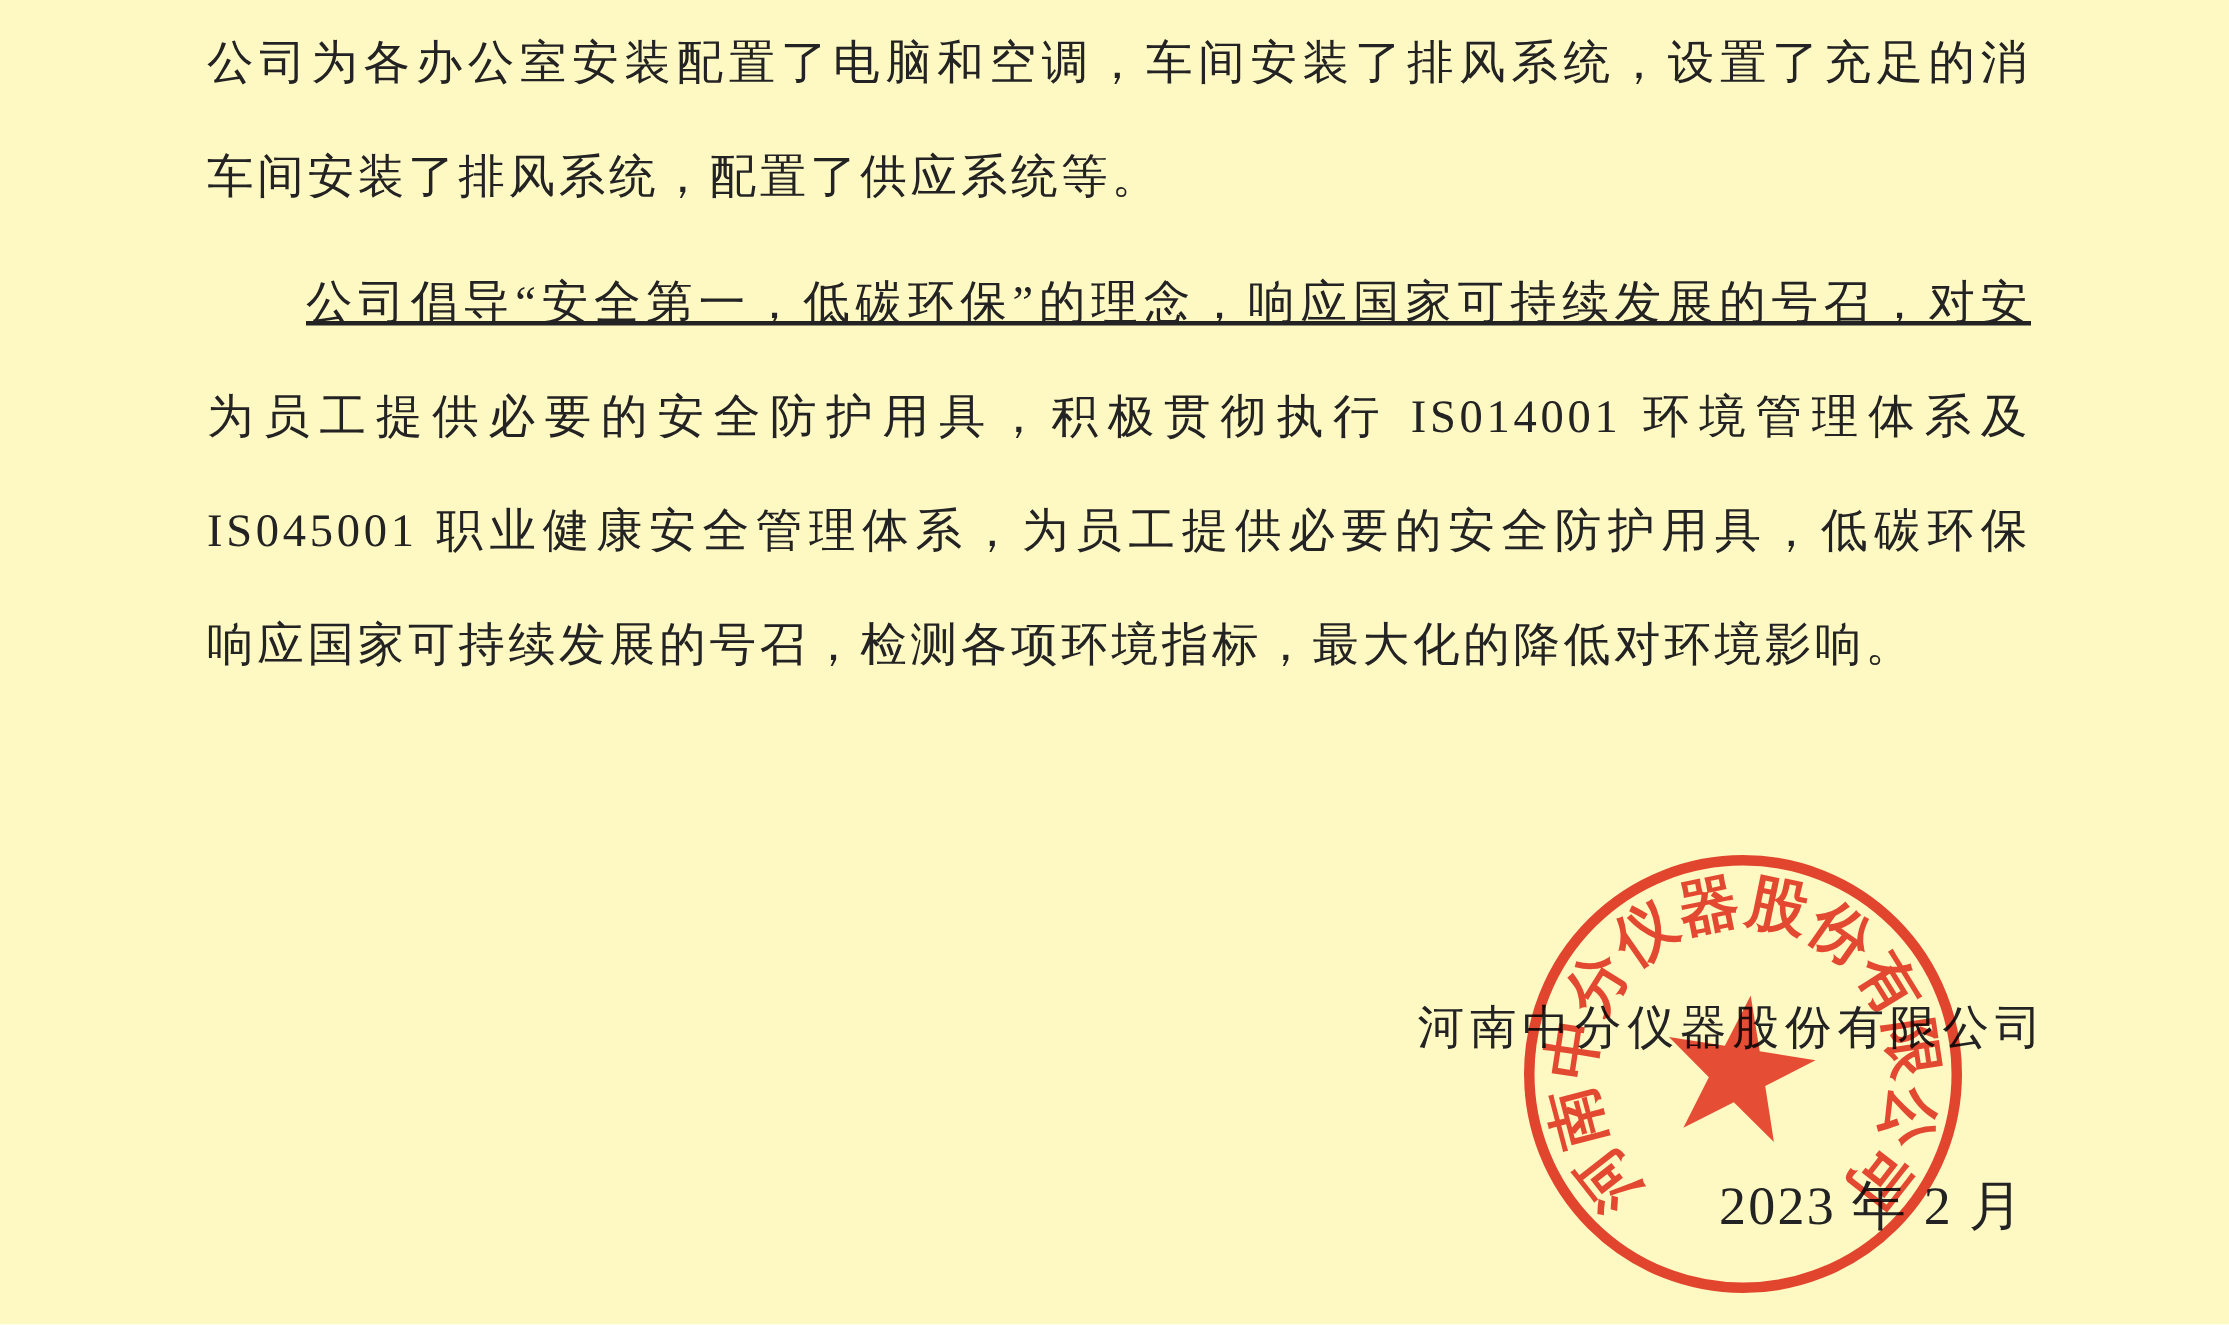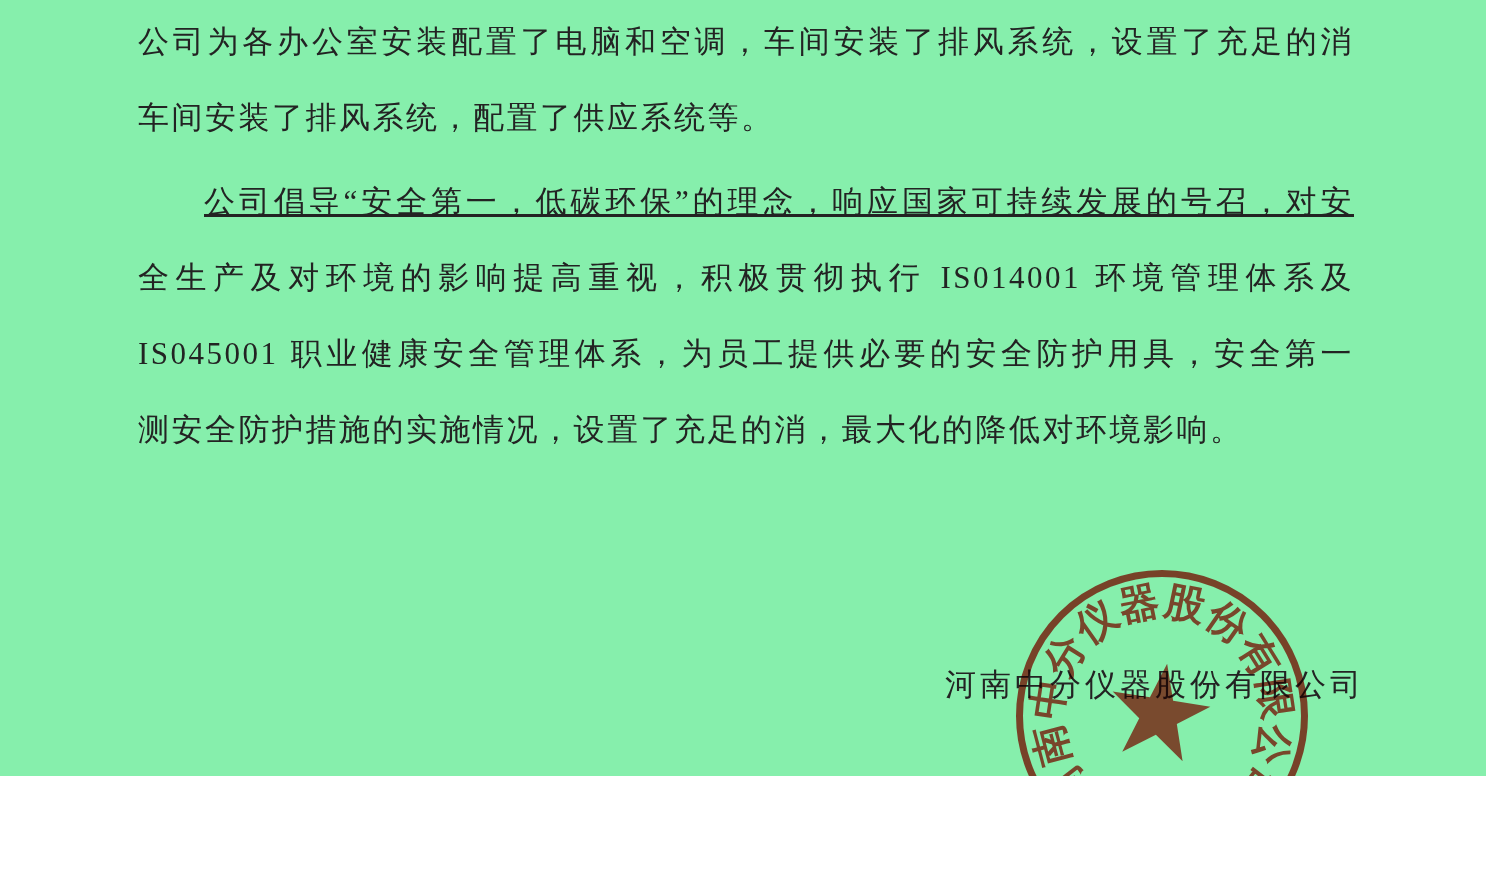--- a/index.html
+++ b/index.html
@@ -3,22 +3,22 @@
 <meta charset="utf-8">
 <style>
   html, body {
     margin: 0;
     padding: 0;
     background: #ffffff;
   }
   .page {
     position: relative;
     width: 1486px;
-    height: 776px;
-    background: #86efac;
+    height: 883px;
+    background: #fef9c3;
     overflow: hidden;
     font-family: "Liberation Serif", "DejaVu Serif", serif;
   }
   .text-block {
     position: absolute;
     left: 138px;
     top: 4px;
     width: 1216px;
     z-index: 2;
   }
@@ -93,23 +93,23 @@
 </style>
 </head>
 <body>
 
 <div class="page">
 
   <div class="text-block">
     <div class="tline">公司为各办公室安装配置了电脑和空调，车间安装了排风系统，设置了充足的消</div>
     <div class="tline align-left">车间安装了排风系统，配置了供应系统等。</div>
     <div class="tline indent para-gap">公司倡导“安全第一，低碳环保”的理念，响应国家可持续发展的号召，对安</div>
-    <div class="tline">全生产及对环境的影响提高重视，积极贯彻执行 IS014001 环境管理体系及</div>
-    <div class="tline">IS045001 职业健康安全管理体系，为员工提供必要的安全防护用具，安全第一</div>
-    <div class="tline align-left">测安全防护措施的实施情况，设置了充足的消，最大化的降低对环境影响。</div>
+    <div class="tline">为员工提供必要的安全防护用具，积极贯彻执行 IS014001 环境管理体系及</div>
+    <div class="tline">IS045001 职业健康安全管理体系，为员工提供必要的安全防护用具，低碳环保</div>
+    <div class="tline align-left">响应国家可持续发展的号召，检测各项环境指标，最大化的降低对环境影响。</div>
   </div>
 
   <div class="company-line">河南中分仪器股份有限公司</div>
 
   <div class="date-line">2023 年 2 月</div>
 
   <svg class="seal" viewBox="0 0 300 300" xmlns="http://www.w3.org/2000/svg" style="color: rgb(224, 43, 30);">
     <circle class="seal-ring" cx="150" cy="150" r="142.5"></circle>
     <path class="seal-star" transform="translate(147,149) rotate(9)" d="M0,-52 L11.76,-16.18 L49.45,-16.07 L19.02,6.18 L30.56,42.07 L0,20 L-30.56,42.07 L-19.02,6.18 L-49.45,-16.07 L-11.76,-16.18 Z"></path>
     <g transform="translate(150,150)">

